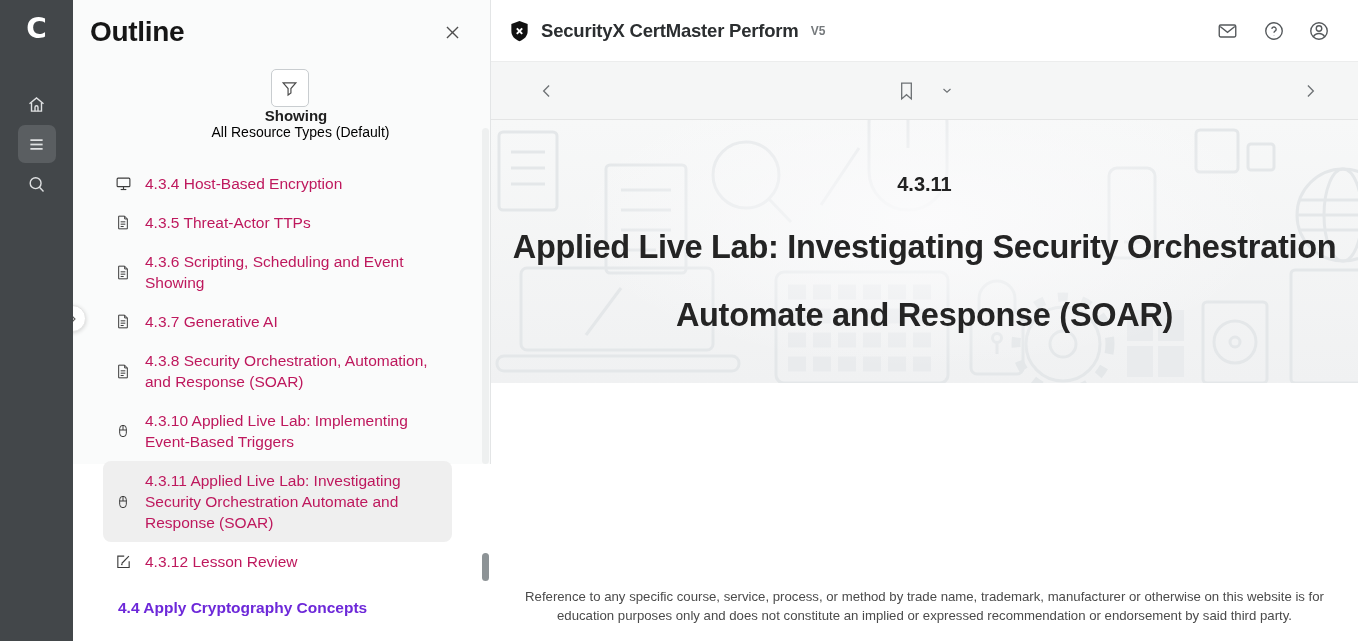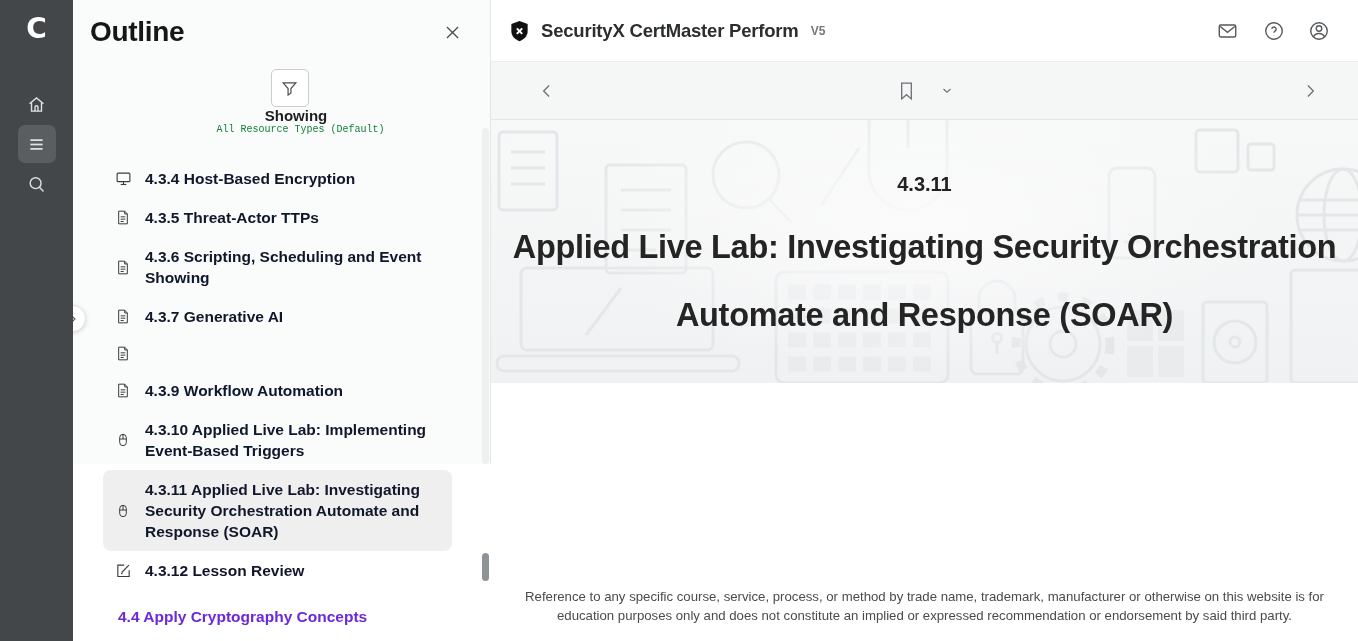--- a/index.html
+++ b/index.html
@@ -16,28 +16,28 @@
 
   
   .panel { position:absolute; left:73px; top:0; width:418px; height:464px; background:#fafbfb; border-right:1px solid #e3e5e6; z-index:4; }
   .panel-head { display:flex; justify-content:space-between; align-items:center; padding:16px 24px 0 17px; }
   .panel-title { font-size:28px; font-weight:800; color:#161616; letter-spacing:-0.3px; }
   .panel-close { background:none; border:none; cursor:pointer; padding:4px; line-height:0; }
 
   .filter-row { display:flex; align-items:center; margin:21px 0 0 16px;flex-direction:column; }
   .filter-btn { width:38px; height:38px; background:#fff; border:1px solid #c9cdd0; border-radius:5px; display:flex; align-items:center; justify-content:center; cursor:pointer; }
   .filter-showing { margin-left:13px; font-size:15px; font-weight:700; color:#1f1f1f; }
-  .filter-value { margin-left:22px; font-size:10px; color:#15803d;font-family:Liberation Mono, monospace; }
+  .filter-value { margin-left:22px; font-size:14px; color:#000000; }
 
   .o-list { margin-top:24px; padding:0 38px 0 30px; }
   .o-item { display:flex; align-items:center; gap:13px; padding:9px 12px; border-radius:8px; cursor:pointer; }
   .o-item.selected { background:#efefef; }
   .o-icon { flex:0 0 17px; line-height:0; }
   .o-icon svg { stroke:#3c3c3c; }
-  .o-label { font-size:15.5px; font-weight:700; line-height:21px; color:#0f172a; }
+  .o-label { font-size:15.5px; font-weight:400; line-height:21px; color:#be185d; }
   .o-section { margin:10px 0 0 15px; padding:8px 0; font-size:15.5px; font-weight:700; color:#6d28d9; cursor:pointer; }
 
   .panel-scroll { position:absolute; right:1px; top:128px; bottom:0; width:7px; background:#eef0f0; border-radius:4px; }
   .panel-thumb { position:absolute; top:425px; left:0; width:7px; height:28px; background:#8d9396; border-radius:4px; }
 
   .expand-btn { position:absolute; left:-14px; top:305px; width:27px; height:27px; border-radius:50%; background:#fff; border:1px solid #e4e4e4; box-shadow:0 1px 4px rgba(0,0,0,.16); display:flex; align-items:center; justify-content:center; cursor:pointer; z-index:6; }
 
   
   .main { position:absolute; left:491px; top:0; width:867px; height:641px; display:flex; flex-direction:column; background:#fff; }
 
@@ -186,34 +186,23 @@
     <div class="o-item">
       <span class="o-icon">
         <svg width="16" height="17" viewBox="0 0 24 24" fill="none" stroke-width="1.5">
           <path d="M5.5 2.5 h9 l4 4.2 V21.5 H5.5 Z"></path>
             <path d="M14.5 2.5 v4.2 h4"></path>
             <line x1="8.5" y1="11" x2="15.5" y2="11"></line>
             <line x1="8.5" y1="14.5" x2="15.5" y2="14.5"></line>
             <line x1="8.5" y1="18" x2="13" y2="18"></line>
         </svg>
       </span>
-    </div>
-
-    <div class="o-item">
-      <span class="o-icon">
-        <svg width="16" height="17" viewBox="0 0 24 24" fill="none" stroke-width="1.5">
-          <path d="M5.5 2.5 h9 l4 4.2 V21.5 H5.5 Z"></path>
-            <path d="M14.5 2.5 v4.2 h4"></path>
-            <line x1="8.5" y1="11" x2="15.5" y2="11"></line>
-            <line x1="8.5" y1="14.5" x2="15.5" y2="14.5"></line>
-            <line x1="8.5" y1="18" x2="13" y2="18"></line>
-        </svg>
-      </span>
-      <span class="o-label">4.3.9 Workflow Automation</span>
-    </div>
+      <span class="o-label">4.3.8 Security Orchestration, Automation, and Response (SOAR)</span>
+    </div>
+
 
     <div class="o-item">
       <span class="o-icon">
         <svg width="16" height="18" viewBox="0 0 24 24" fill="none" stroke-width="1.5">
           <rect x="7" y="3.5" width="10" height="17" rx="5"></rect>
             <line x1="7" y1="10.5" x2="17" y2="10.5"></line>
             <line x1="12" y1="3.5" x2="12" y2="10.5"></line>
         </svg>
       </span>
       <span class="o-label">4.3.10 Applied Live Lab: Implementing Event-Based Triggers</span>

